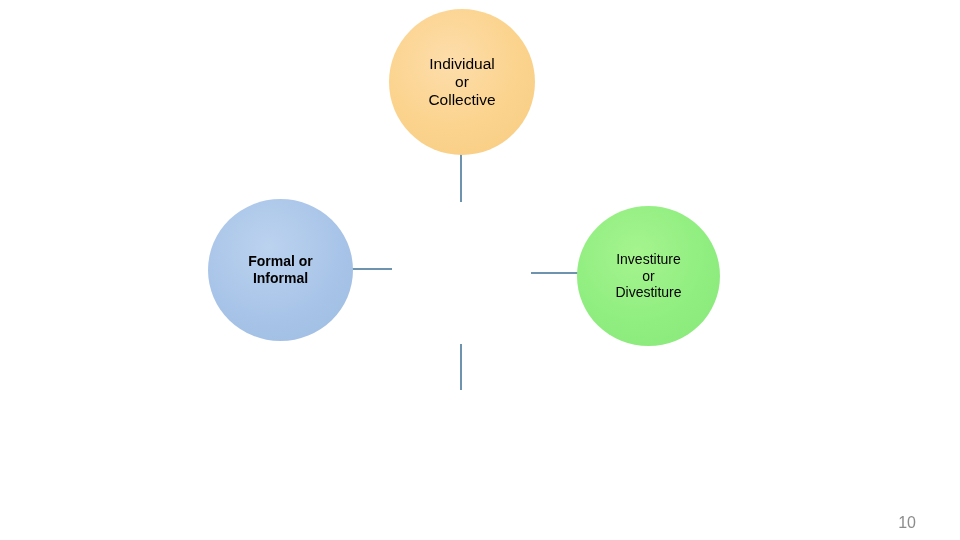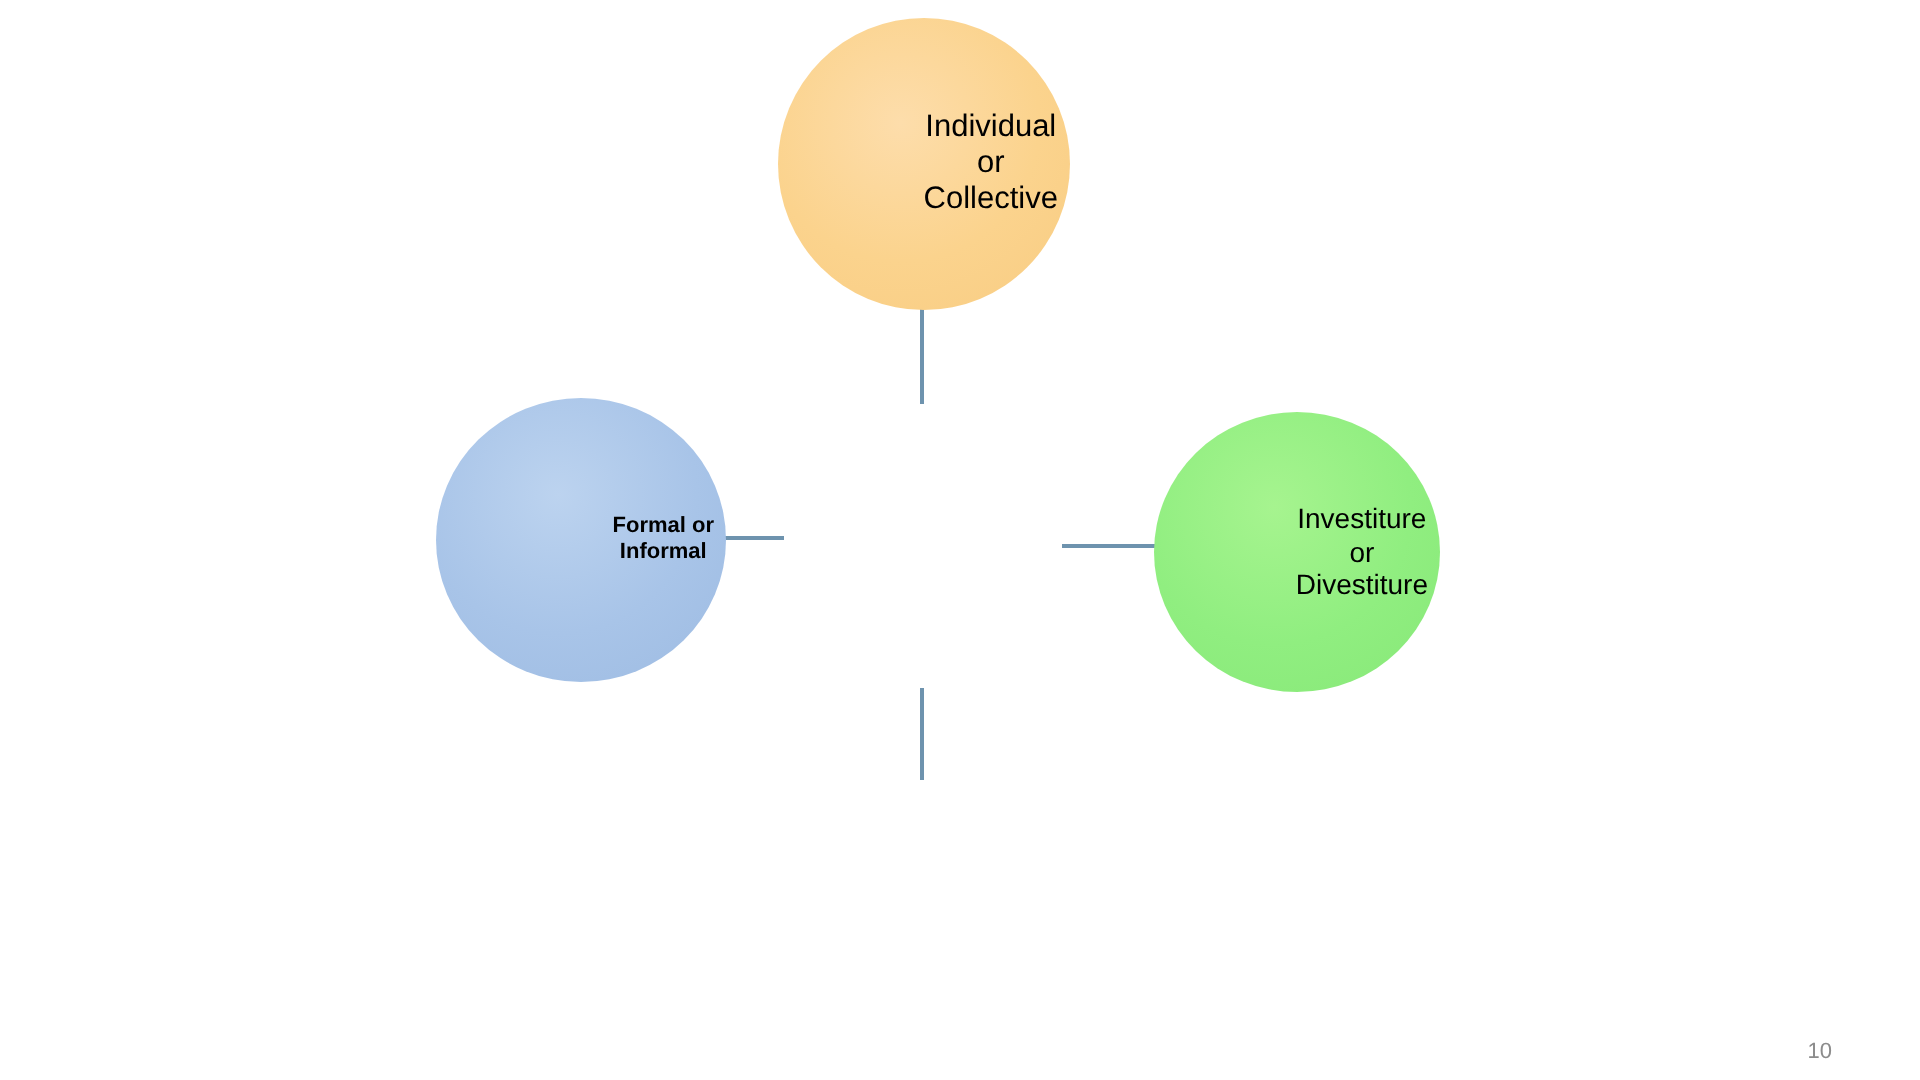--- a/index.html
+++ b/index.html
@@ -23,21 +23,21 @@
     background: #6e93ae;
   }
   .conn-v { width: 2px; }
   .conn-h { height: 2px; }
 
   .node {
     position: absolute;
     border-radius: 50%;
     display: flex;
     align-items: center;
-    justify-content: flex-end;
+    justify-content: center;
     text-align: center;
     color: #000000;
     line-height: 1.18;
     box-sizing: border-box;
   }
   .node .node-label {
     display: block;
     white-space: pre-line;
     padding: 0 6px;
   }
@@ -47,26 +47,26 @@
     left: 389px;
     top: 9px;
     width: 146px;
     height: 146px;
     background: radial-gradient(circle at 42% 36%, #fdddab 0%, #fbd38d 55%, #f8cc82 100%);
     font-size: 15.5px;
     font-weight: 400;
   }
   
   #node-formal-informal {
-    left: 218px;
+    left: 208px;
     top: 199px;
     width: 145px;
     height: 142px;
     background: radial-gradient(circle at 42% 34%, #bcd3ef 0%, #a8c4e8 55%, #9dbbe2 100%);
-    font-size: 11px;
+    font-size: 14px;
     font-weight: 700;
   }
   
   #node-types-of-orientation {
     left: 388px;
     top: 200px;
     width: 146px;
     height: 146px;
     background: radial-gradient(circle at 42% 34%, #dedede 0%, #d2d2d2 58%, #c9c9c9 100%);
     font-size: 14.5px;
@@ -96,21 +96,21 @@
   
   #connector-top    { left: 460px; top: 152px; height: 50px; }
   #connector-bottom { left: 460px; top: 344px; height: 46px; }
   #connector-left   { left: 340px; top: 268px; width: 52px; }
   #connector-right  { left: 531px; top: 272px; width: 50px; }
 
   #page-number {
     position: absolute;
     right: 44px;
     bottom: 8px;
-    font-size: 11px;
+    font-size: 16px;
     color: #8c8c8c;
     font-family: "Liberation Sans", sans-serif;
   }
 </style>
 </head>
 <body>
 
 <div id="slide">
 
   <div class="connector conn-v" id="connector-top"></div>

